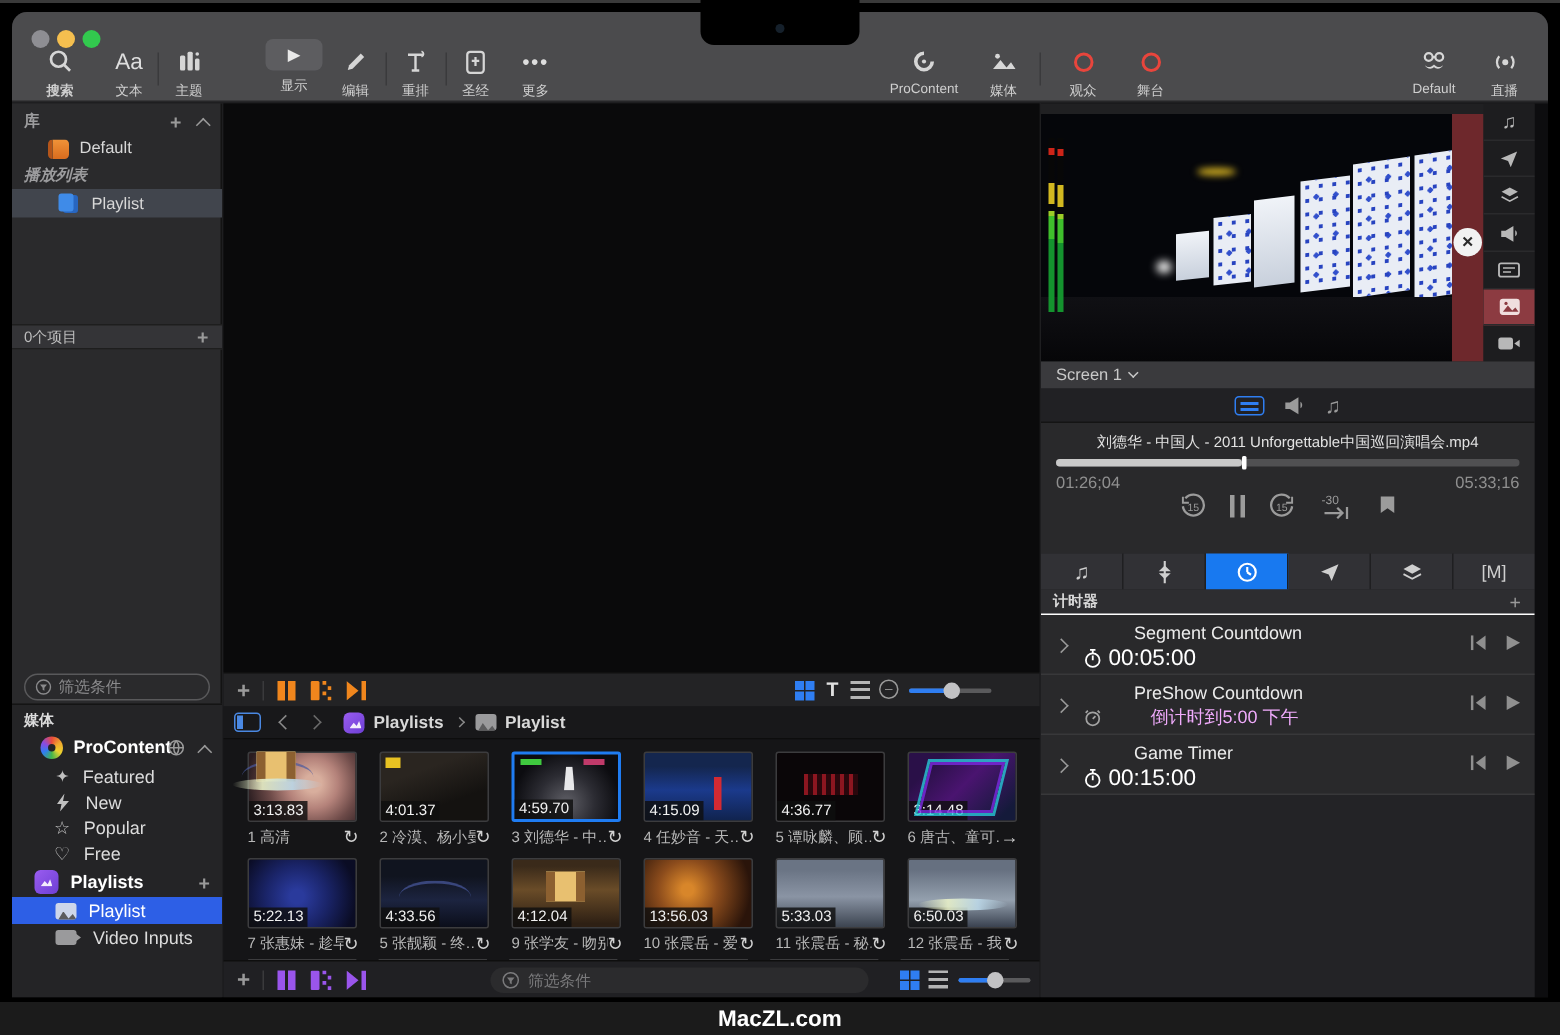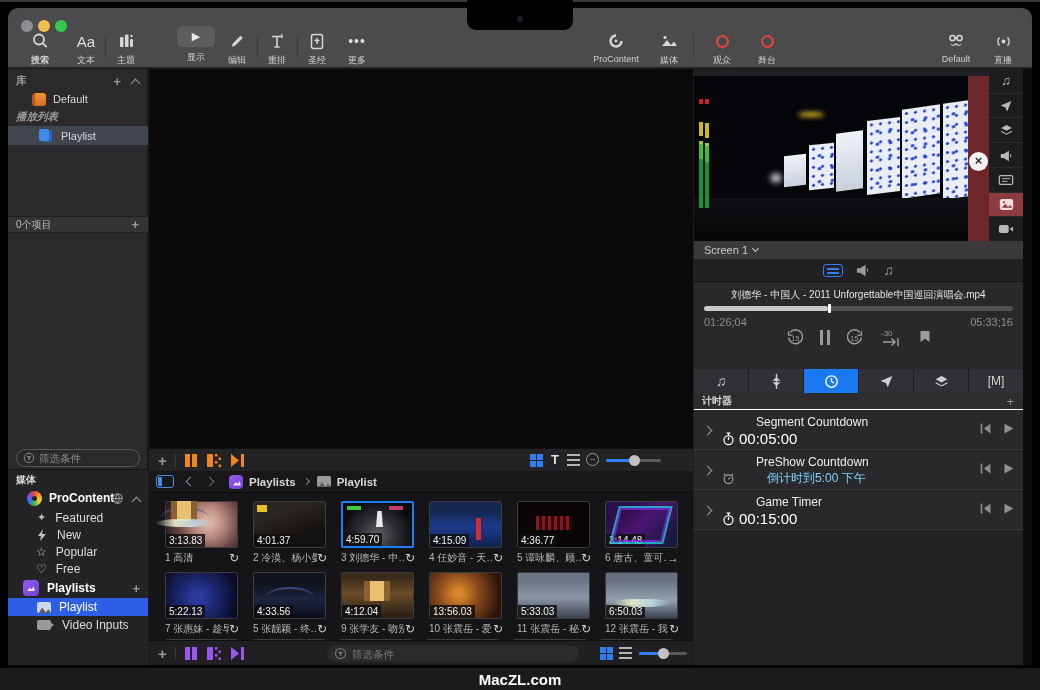--- a/index.html
+++ b/index.html
@@ -134,21 +134,21 @@
   .ptime { position:absolute; top:34px; font-size:11px; color:#8f8f8f; }
   .controls { position:absolute; left:0; top:46px; width:329px; display:flex; align-items:center; justify-content:center; gap:15px; color:#9b9b9b; }
   .pause { display:inline-block; width:10px; height:15px; border-left:3.5px solid #9b9b9b; border-right:3.5px solid #9b9b9b; }
   .tabrow { position:absolute; left:0; top:300px; width:329px; height:24px; display:flex; background:#313135; }
   .tab { flex:1; display:flex; align-items:center; justify-content:center; color:#cfcfcf; border-right:1px solid #1f1f21; font-size:12px; }
   .tab.active { background:#1879f0; color:#fff; }
   .timerhead { position:absolute; left:0; top:324px; width:329px; height:17px; background:#2d2d30; display:flex; align-items:center; font-size:10px; font-weight:bold; color:#d8d8d8; padding:0 8px; border-bottom:1px solid #ffffff; }
   .trow { position:absolute; left:0; width:329px; height:40px; background:#29292b; border-bottom:1px solid #38383a; }
   .trow .nm { position:absolute; left:28px; top:5px; font-size:12px; color:#ececec;margin-left:34px; }
   .trow .val { position:absolute; left:28px; top:20px; display:flex; align-items:center; gap:4px; font-size:15px; color:#fff; }
-  .trow .val.sub { font-size:12px; color:#7dd3fc;gap:32px; }
+  .trow .val.sub { font-size:12px; color:#f0abfc;gap:32px; }
   .trow .rc { position:absolute; right:8px; top:12px; display:flex; gap:10px; color:#8f8f8f; }
   .rfiller { position:absolute; left:0; top:461px; width:329px; bottom:0; background:#232326; }
 
   
   .bezel-bottom { position:absolute; left:0; top:665px; width:1040px; height:25px; background:#000; }
   .caption { position:absolute; left:0; top:3px; width:1040px; height:22px; background:#1b1b1b; display:flex; align-items:center; justify-content:center; color:#fff; font-weight:bold; font-size:15px; }
 </style>
 </head>
 <body>
 

